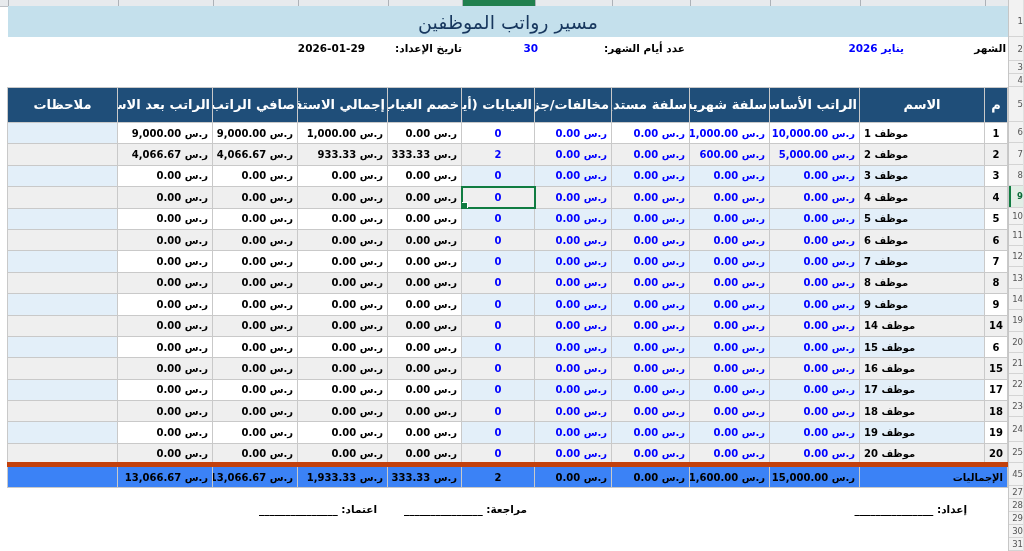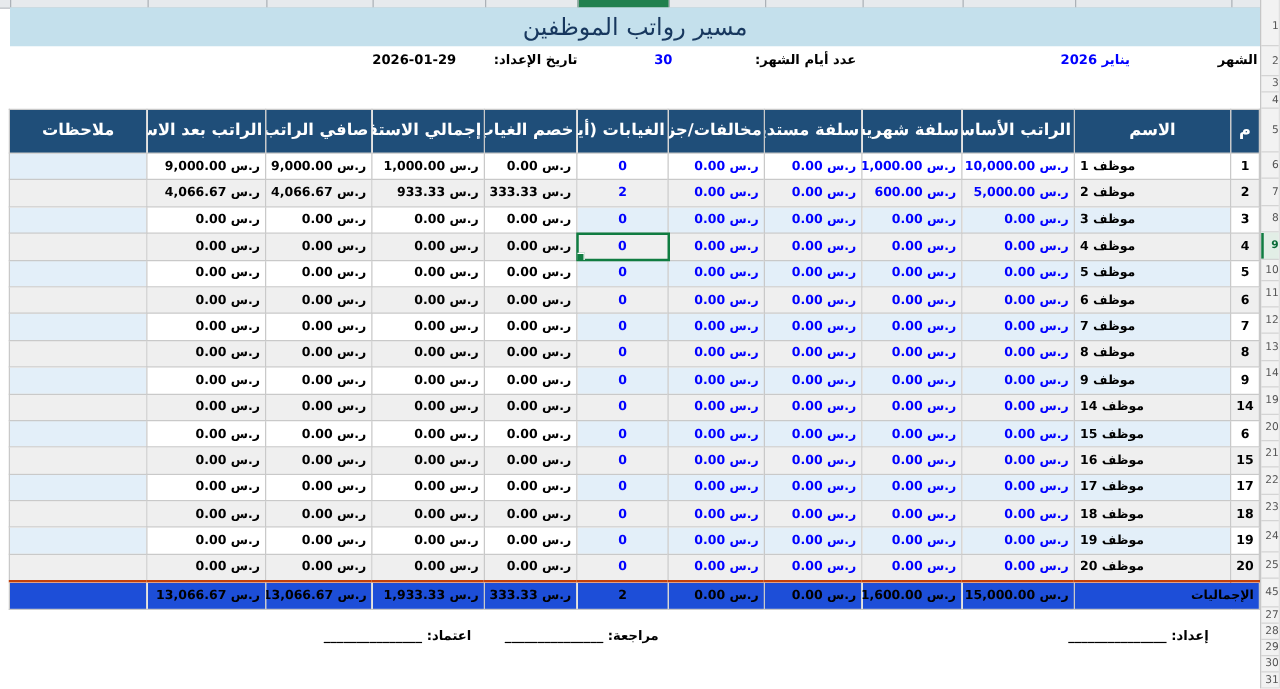--- a/index.html
+++ b/index.html
@@ -39,21 +39,21 @@
   .txt-calc{color:#000;}
   
   tr.row-gray td{background:#EFEFEF;}
   tr.row-blue td.k-input{background:#E3EFF9;}
   tr.row-blue td.k-calc{background:#FFFFFF;}
   tr.row-first td.k-input,tr.row-first td.k-calc{background:#FFFFFF;}
   tr.row-first td.c-notes{background:#E3EFF9;}
   tr.row-blue td.c-notes{background:#E3EFF9;}
   
   tr.row-totals{height:23px;}
-  tr.row-totals td{background:#1d4ed8;color:#000;border-top:2px solid #c2410c;}
+  tr.row-totals td{background:#3b82f6;color:#000;border-top:5px solid #c2410c;}
   td.totals-label{text-align:right;}
   
   td.active-cell{outline:2px solid #107C41;outline-offset:-1px;position:relative;}
   td.active-cell::after{content:"";position:absolute;left:-1px;bottom:-1px;width:5px;height:5px;
     background:#107C41;border:1px solid #FFF;}
   
   .signatures{position:absolute;top:503px;left:0;width:1024px;height:20px;font-size:10.5px;font-weight:bold;color:#000;}
   .signatures .sig{position:absolute;top:0;white-space:nowrap;}
   .sig .line{letter-spacing:0;}
 </style>

